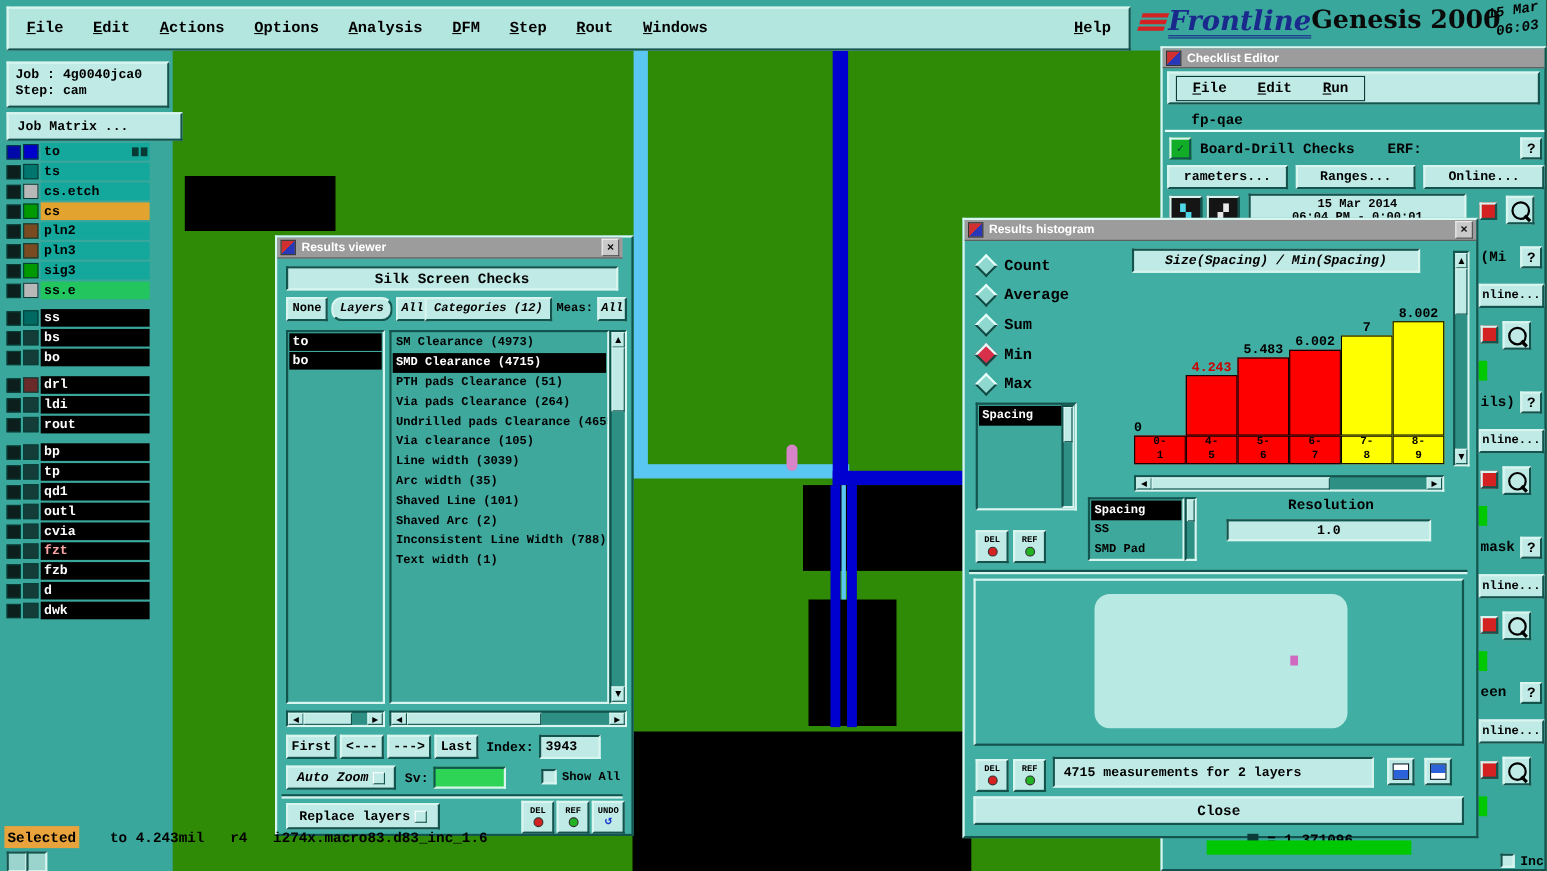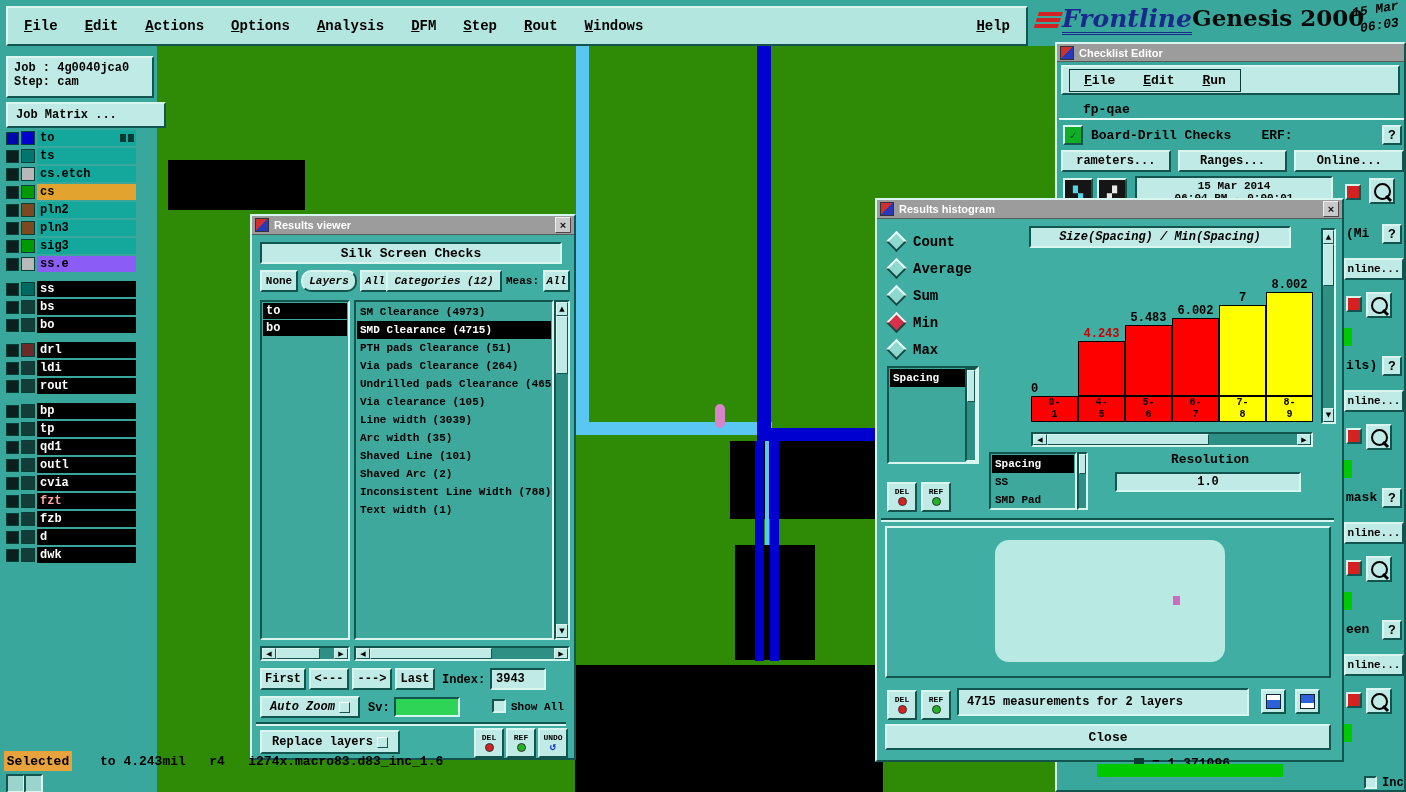--- a/index.html
+++ b/index.html
@@ -148,21 +148,21 @@
         <span class="layer-name" style="background: rgb(20, 167, 156); color: rgb(0, 0, 0);">pln3</span>
       </div>
       <div class="layer-row">
         <span class="layer-cb"></span>
         <span class="layer-swatch" style="background: rgb(0, 153, 0);"></span>
         <span class="layer-name" style="background: rgb(20, 167, 156); color: rgb(0, 0, 0);">sig3</span>
       </div>
       <div class="layer-row" style="margin-bottom: 9px;">
         <span class="layer-cb"></span>
         <span class="layer-swatch" style="background: rgb(184, 184, 184);"></span>
-        <span class="layer-name" style="background: #8b5cf6; color: rgb(0, 0, 0);">ss.e</span>
+        <span class="layer-name" style="background: #22c55e; color: rgb(0, 0, 0);">ss.e</span>
       </div>
       <div class="layer-row">
         <span class="layer-cb"></span>
         <span class="layer-swatch" style="background: rgb(0, 106, 98);"></span>
         <span class="layer-name" style="background: rgb(0, 0, 0); color: rgb(255, 255, 255);">ss</span>
       </div>
       <div class="layer-row">
         <span class="layer-cb"></span>
         <span class="layer-swatch" style="background: rgb(20, 60, 56);"></span>
         <span class="layer-name" style="background: rgb(0, 0, 0); color: rgb(255, 255, 255);">bs</span>
@@ -230,21 +230,21 @@
       <div class="layer-row">
         <span class="layer-cb"></span>
         <span class="layer-swatch" style="background: rgb(20, 60, 56);"></span>
         <span class="layer-name" style="background: rgb(0, 0, 0); color: rgb(255, 255, 255);">dwk</span>
       </div>
     </div>
   <div class="abs sunken" style="left:6px;top:774px;width:15px;height:15px;background:#9ad4cc;z-index:30;"></div>
   <div class="abs sunken" style="left:24px;top:774px;width:15px;height:15px;background:#9ad4cc;z-index:30;"></div>
 
   <div class="abs raised teal" id="rv" style="left:250px;top:214px;width:322px;height:542px;z-index:10;">
-    <div class="titlebar abs" style="left:0;top:0;right:0;height:18px;">
+    <div class="titlebar abs" style="left:0;top:0;right:8px;height:18px;">
       <span class="winicon"></span>
       <span>Results viewer</span>
       <span class="closebox">×</span>
     </div>
     <div class="abs sunken lt b f13" style="left:8px;top:26px;width:302px;height:22px;display:flex;align-items:center;justify-content:center;box-sizing:border-box;">Silk Screen Checks</div>
 
     <div class="abs" id="rv-filters" style="left:8px;top:54px;display:flex;gap:3px;">
         <div class="raised btn f11" style="height: 22px; box-sizing: border-box; width: 38px;">None</div>
         <div class="raised btn f11" style="height: 22px; box-sizing: border-box; width: 56px; font-style: italic; border-radius: 10px;">Layers</div>
         <div class="raised btn f11" style="height: 22px; box-sizing: border-box; width: 30px; font-style: italic;">All</div>

